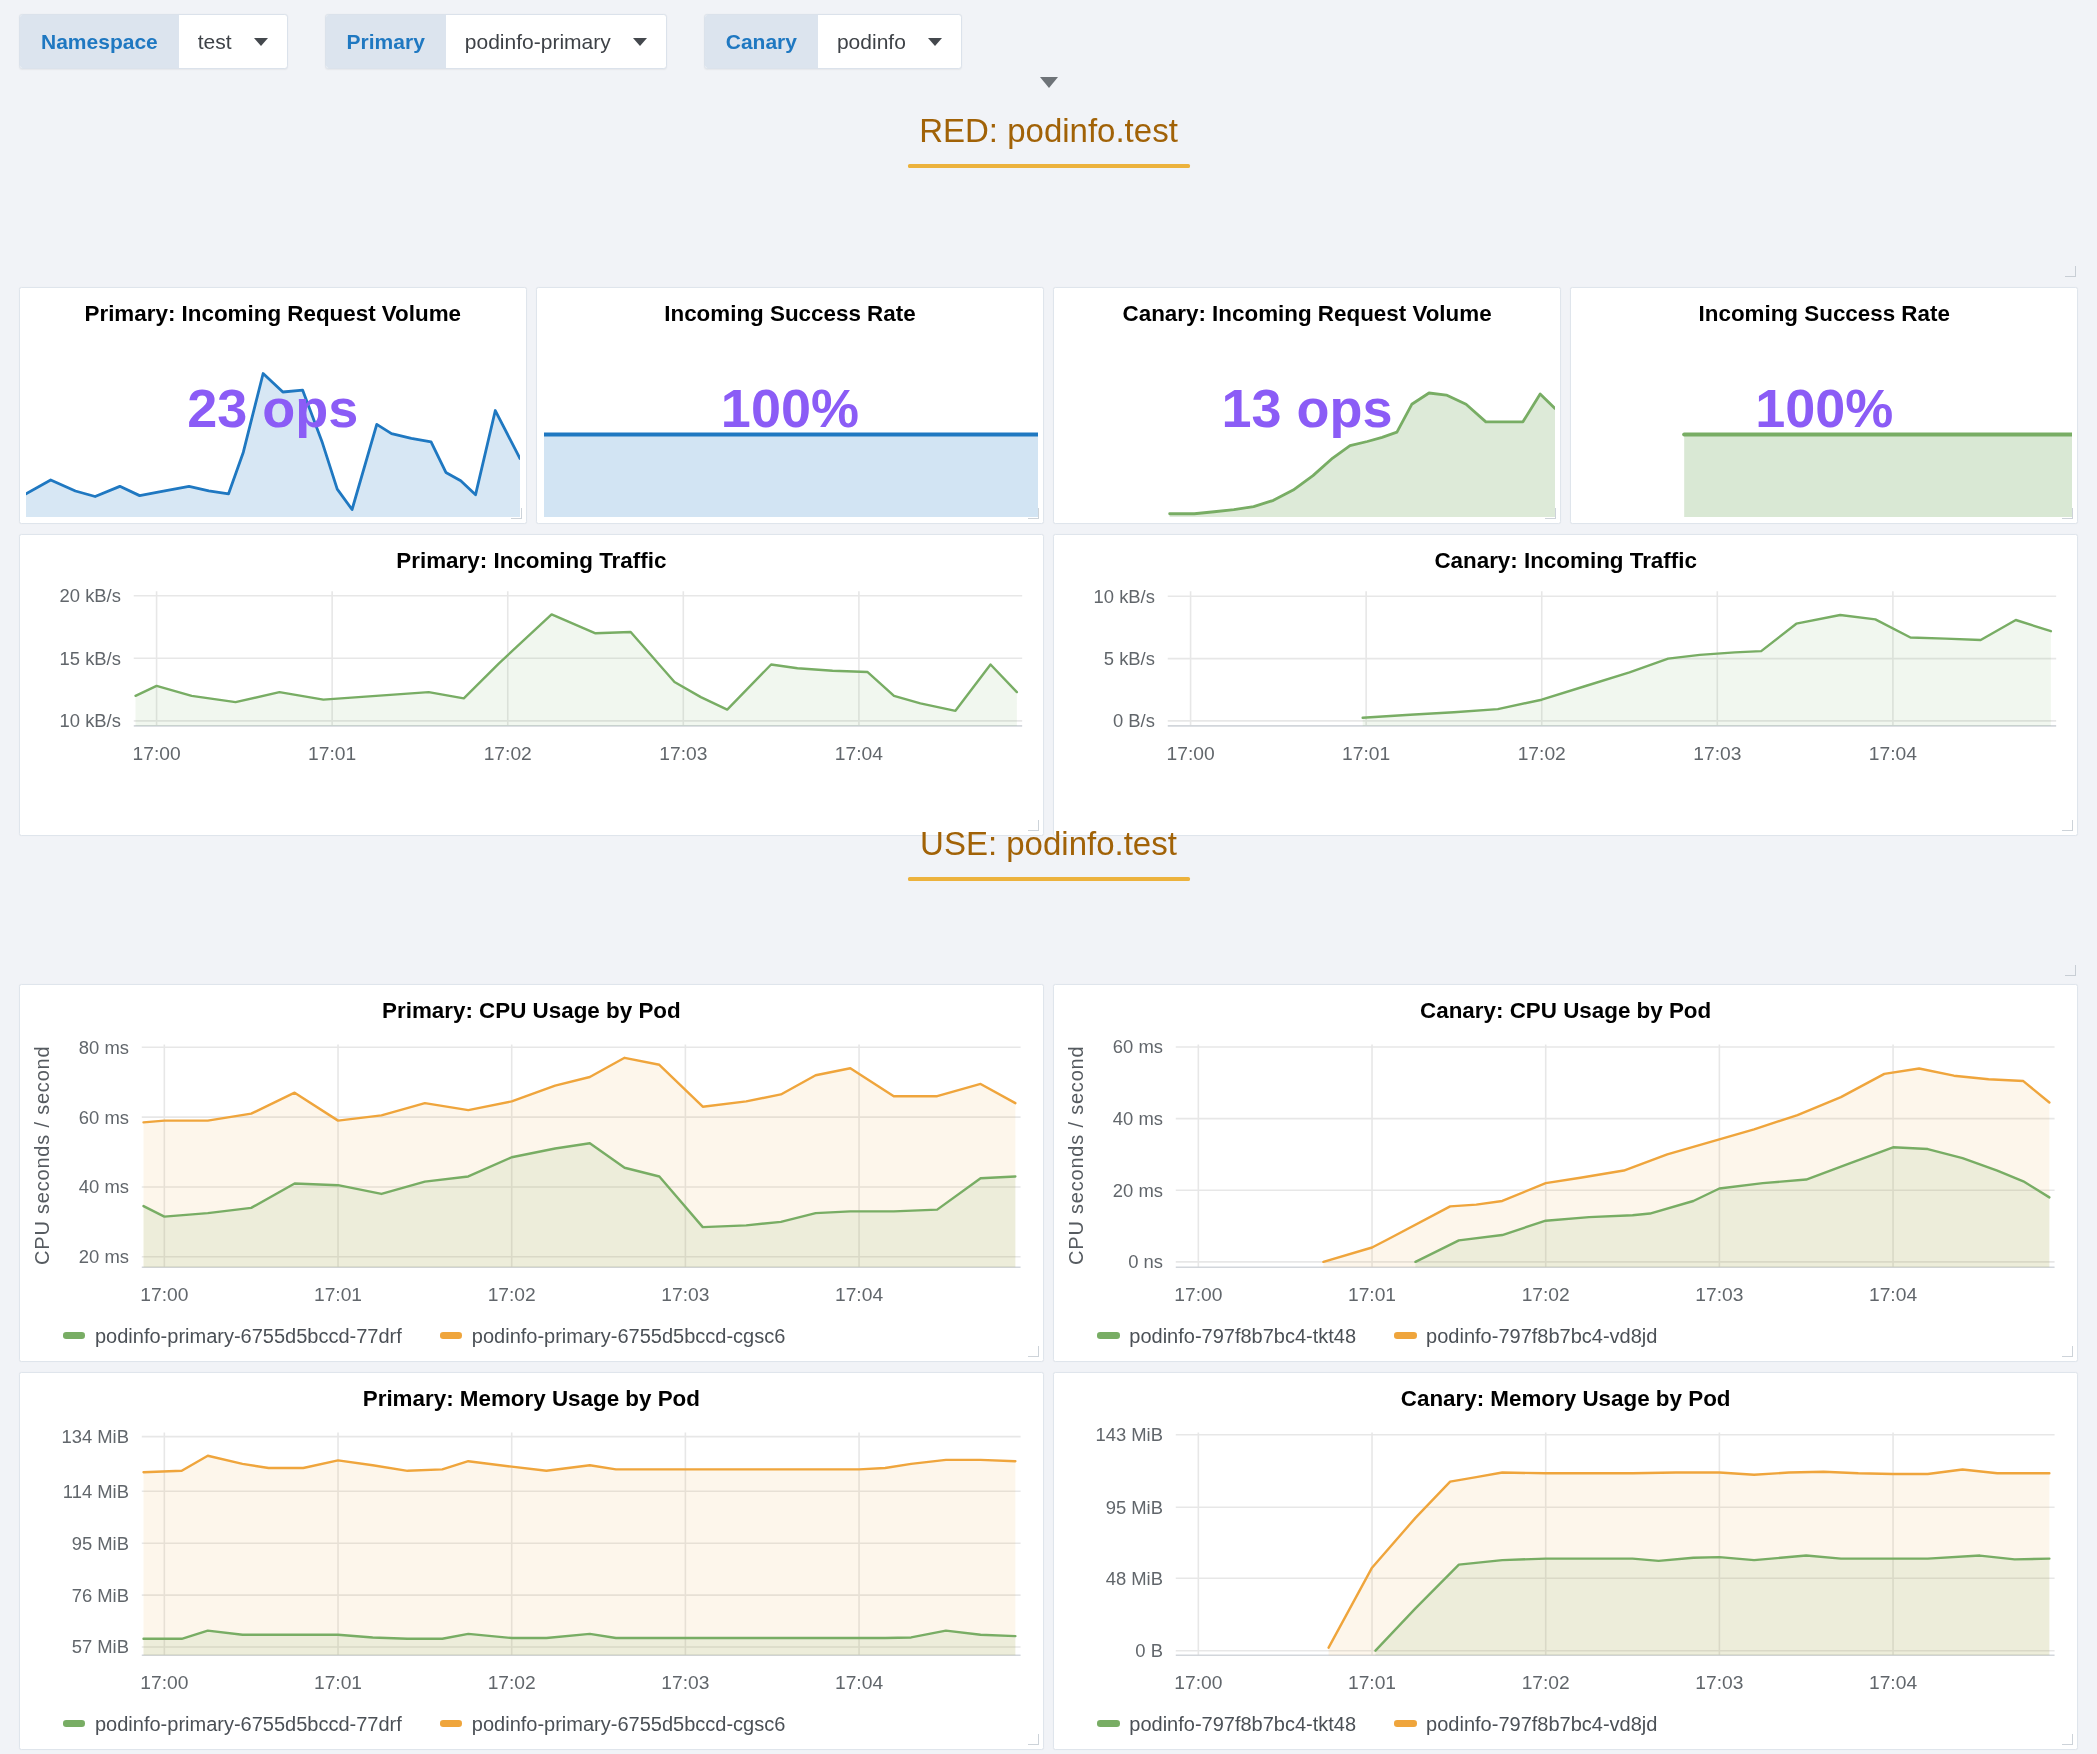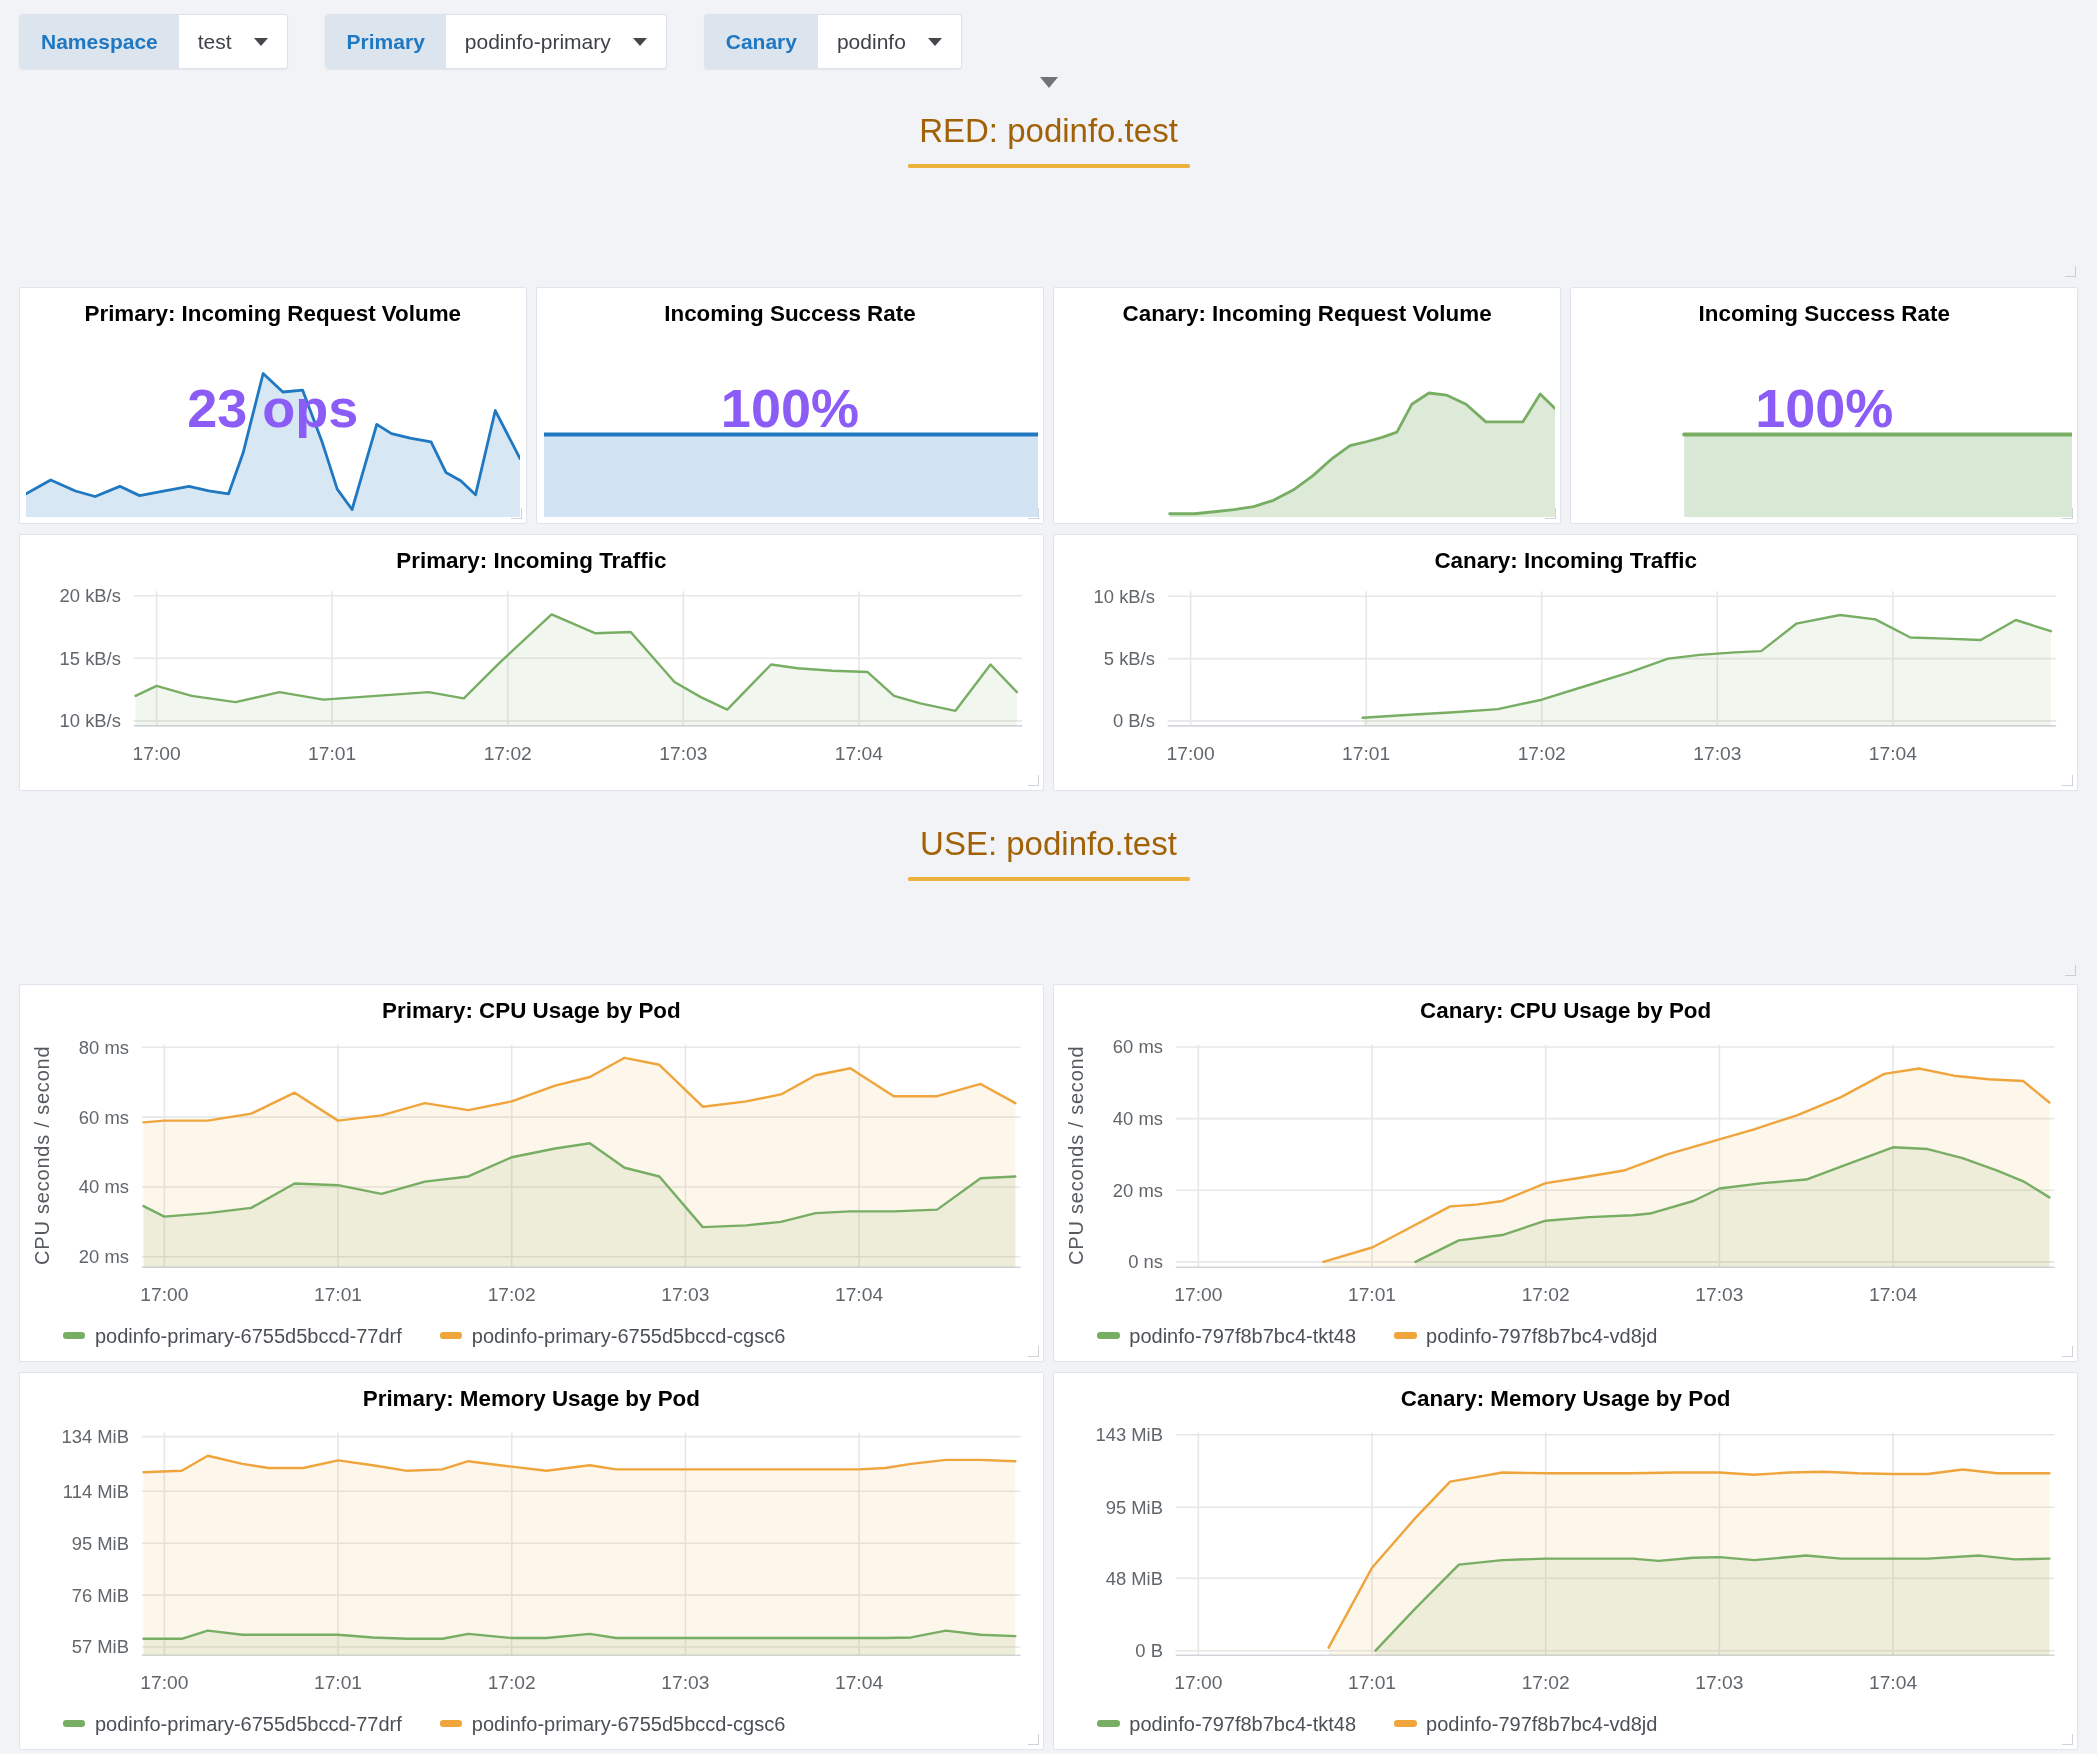--- a/index.html
+++ b/index.html
@@ -22,21 +22,21 @@
   .row-underline{width:282px;height:3.2px;margin:14.4px auto 0;border-radius:1.6px;}
   #red-head{top:77px;}
   #use-head{top:825px;}
   
   .sec-handle{position:absolute;right:21px;width:10.4px;height:10.4px;
               border-right:1.6px solid #c8ced5;border-bottom:1.6px solid #c8ced5;z-index:2;}
   
   .stat-row{position:absolute;top:287px;left:19px;width:2059px;height:237px;
             display:grid;grid-template-columns:repeat(4,1fr);gap:9.6px;}
   .g-row{position:absolute;left:19px;width:2059px;display:grid;grid-template-columns:repeat(2,1fr);gap:9.6px;}
-  #traffic-row{top:534px;height:257px;}
+  #traffic-row{top:534px;height:302px;}
   #cpu-row{top:984px;height:378px;}
   #mem-row{top:1372px;height:378px;}
   .panel{position:relative;background:#fff;border:0.8px solid #dfe5ec;border-radius:2.4px;overflow:hidden;
          box-shadow:0 0 1.6px rgba(0,0,0,.03);}
   .p-title{position:absolute;top:13px;left:0;width:100%;text-align:center;font-weight:bold;
            font-size:22.4px;color:#000000;z-index:3;cursor:pointer;}
   .spark{position:absolute;left:6.4px;right:6.4px;bottom:6.4px;height:151px;z-index:1;}
   .stat-value{position:absolute;top:51%;left:0;width:100%;transform:translateY(-50%);
               text-align:center;font-weight:bold;font-size:54px;color:#8b5cf6;z-index:2;}
   .plot{position:absolute;inset:0;z-index:1;}
@@ -106,20 +106,21 @@
       <div class="spark">
           <svg width="494" height="151" viewBox="0 0 616 188">
             <path d="M0.0 85.3 L616.0 85.3 L616.0 188 L0.0 188 Z" fill="rgba(31,120,193,0.20)" stroke="none"></path>
             <path d="M0.0 85.3 L616.0 85.3 " fill="none" stroke="#1f78c1" stroke-width="5" stroke-linejoin="round" stroke-linecap="round"></path>
           </svg>
         </div>
       <div class="corner"></div>
     </div>
     <div class="panel">
       <div class="p-title">Canary: Incoming Request Volume</div>
+      <div class="stat-value">13 ops</div>
       <div class="spark">
           <svg width="494" height="151" viewBox="0 0 616 188">
             <path d="M135.5 184.1 L166.3 184.1 L191.0 181.6 L215.6 179.0 L240.2 175.1 L264.9 167.4 L289.5 154.5 L314.2 136.5 L338.8 114.6 L360.4 99.2 L381.9 94.0 L400.4 88.8 L418.9 82.4 L437.4 47.6 L458.9 33.5 L480.5 36.1 L505.1 47.6 L529.8 69.5 L554.4 69.5 L576.0 69.5 L597.5 34.8 L616.0 52.8 L616.0 188 L135.5 188 Z" fill="rgba(120,173,100,0.25)" stroke="none"></path>
             <path d="M135.5 184.1 L166.3 184.1 L191.0 181.6 L215.6 179.0 L240.2 175.1 L264.9 167.4 L289.5 154.5 L314.2 136.5 L338.8 114.6 L360.4 99.2 L381.9 94.0 L400.4 88.8 L418.9 82.4 L437.4 47.6 L458.9 33.5 L480.5 36.1 L505.1 47.6 L529.8 69.5 L554.4 69.5 L576.0 69.5 L597.5 34.8 L616.0 52.8 " fill="none" stroke="#78ad64" stroke-width="3.5" stroke-linejoin="round" stroke-linecap="round"></path>
           </svg>
         </div>
       <div class="corner"></div>
     </div>
     <div class="panel">
       <div class="p-title">Incoming Success Rate</div>

